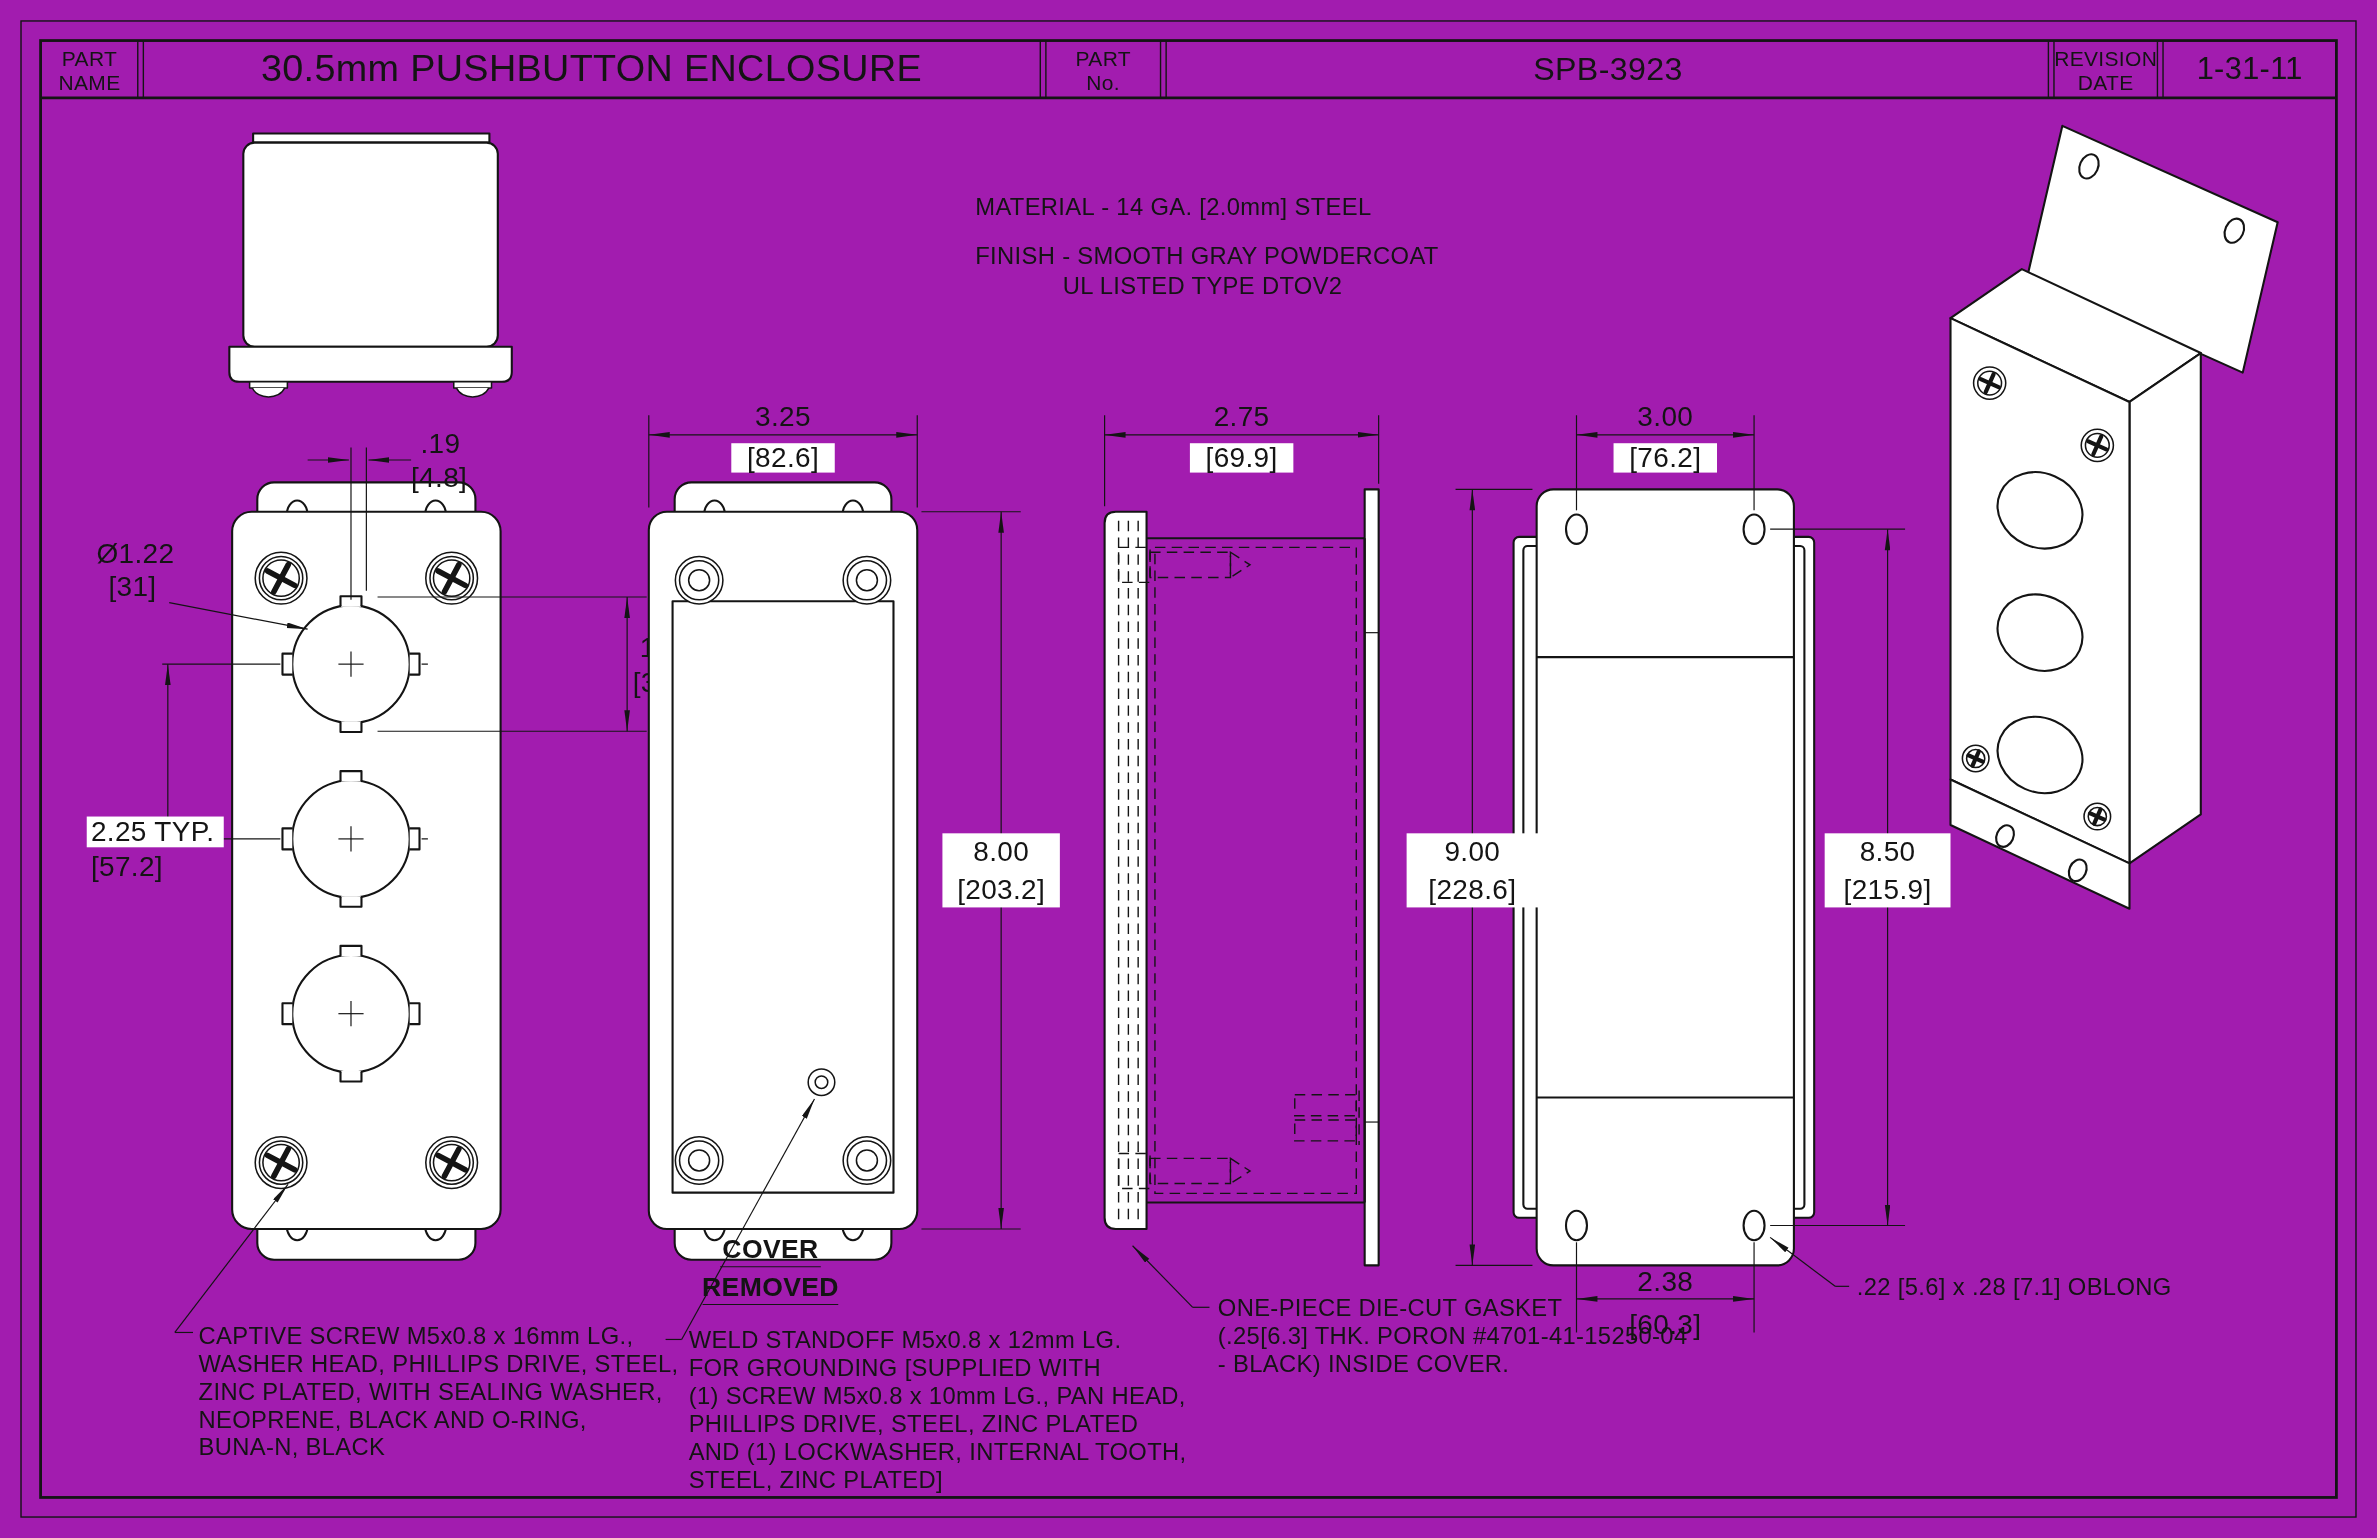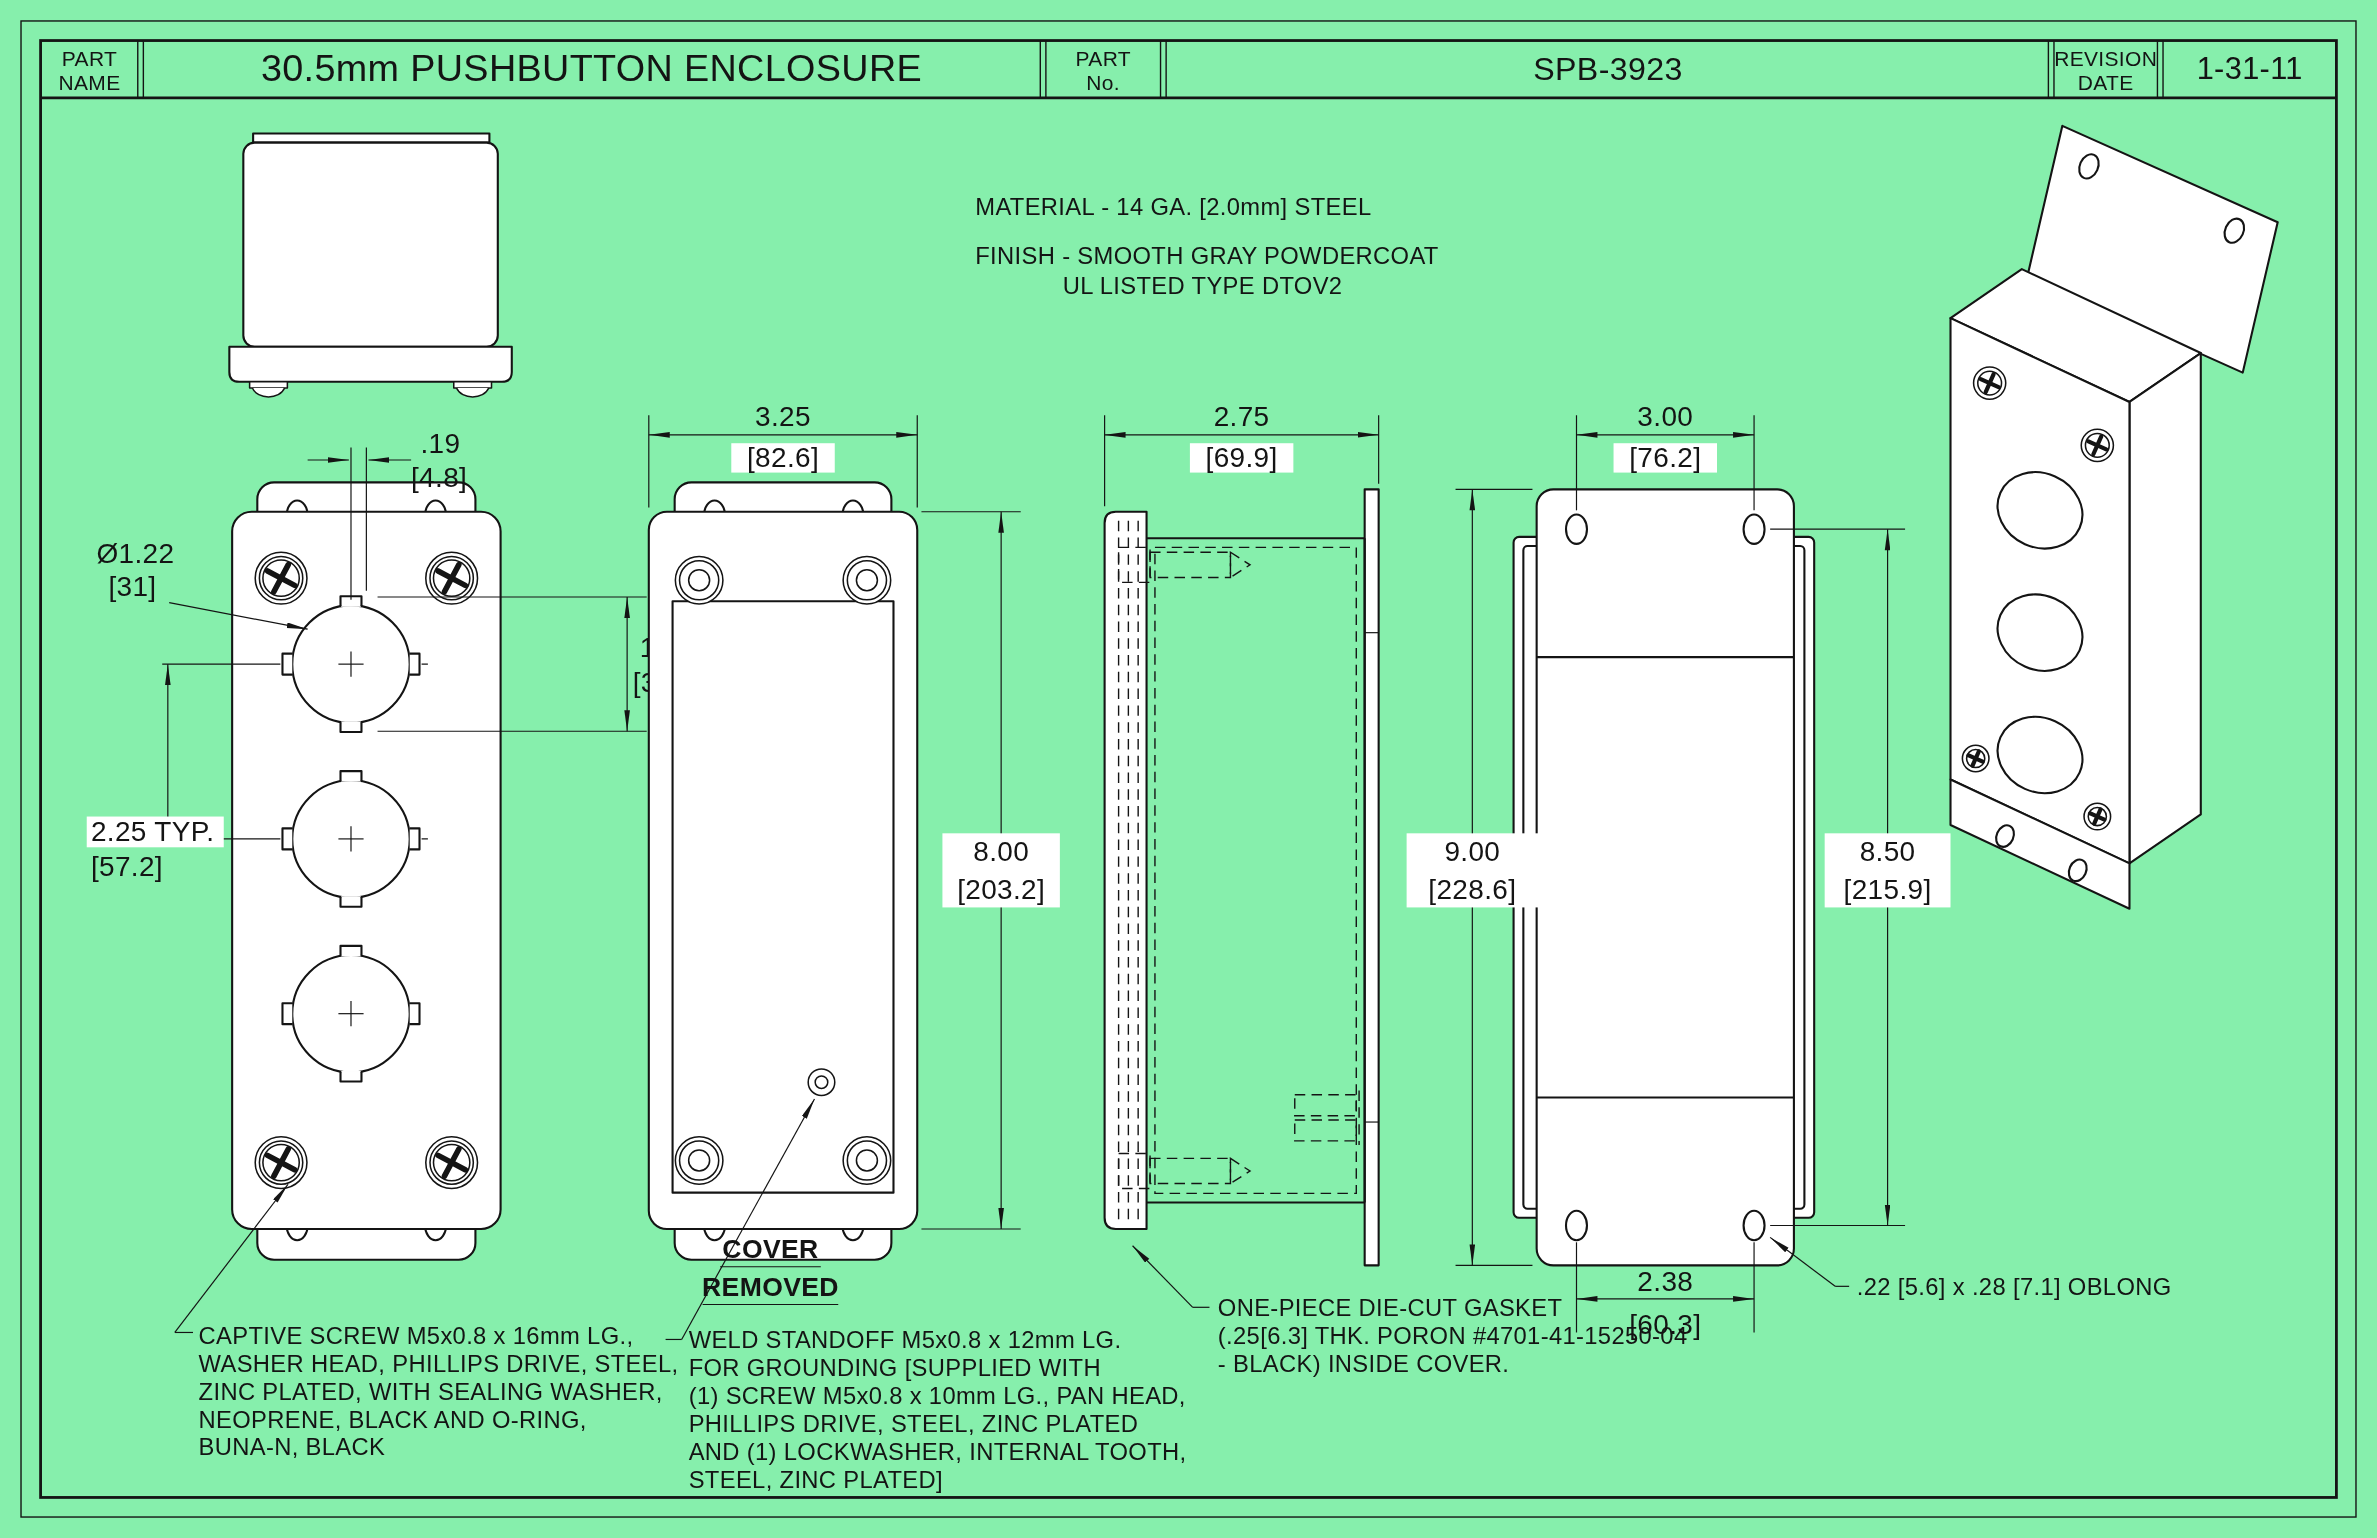--- a/index.html
+++ b/index.html
@@ -1,16 +1,16 @@
 <!DOCTYPE html>
 <html style="font-size:11.2px"><head>
 <meta charset="utf-8">
 <style>
   html,body{margin:0;padding:0;background:#e8e8e8;}
-  .sheet{position:relative;width:2377px;height:1538px;background:#86efac;overflow:hidden;}
+  .sheet{position:relative;width:2377px;height:1538px;background:#a21caf;overflow:hidden;}
   svg{position:absolute;left:0;top:0;}
   text{fill:#141414;font-family:"Liberation Sans",sans-serif;letter-spacing:0.5px;}
   .t-big{font-size:54px;}
   .t-mid{font-size:46px;}
   .t-date{font-size:44px;}
   .t-cell{font-size:30px;}
   .t-dim{font-size:40px;}
   .t-note{font-size:34px;}
   .t-label{font-size:38px;font-weight:bold;}
   .obj{fill:none;stroke:#141414;stroke-width:3;stroke-linejoin:round;}

